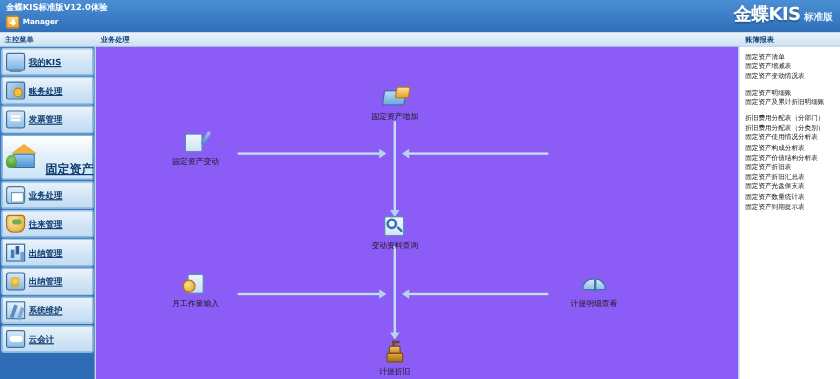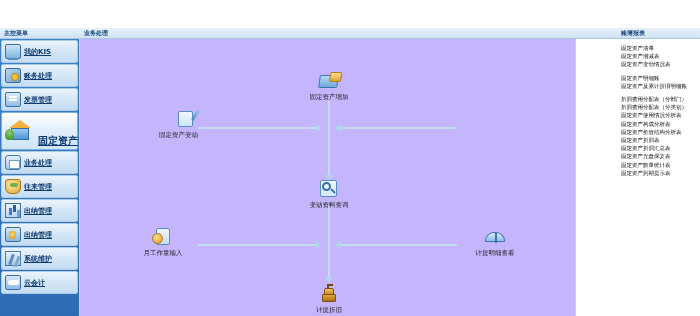--- a/index.html
+++ b/index.html
@@ -170,22 +170,22 @@
     background: linear-gradient(to bottom, #dceaf8, #8cbbe3);
     border: 1px solid #3f6f9c; border-radius: 2px;
   }
   .ic-cloud::after {
     content:""; position:absolute; left:2px; top:4px; width:11px; height:5px;
     background:#ffffff; border-radius: 4px;
   }
 
   
   .canvas {
-    position: absolute; left: 79px; top: 39px; width: 497px; height: 277px;
-    background: #c4b5fd; border-left: 1px solid #bcd7ec; border-right: 1px solid #bcd7ec;
+    position: absolute; left: 79px; top: 39px; width: 537px; height: 277px;
+    background: #8b5cf6; border-left: 1px solid #bcd7ec; border-right: 1px solid #bcd7ec;
   }
   .node {
     position: absolute; display: flex; flex-direction: column;
     align-items: center; gap: 2px; cursor: pointer; width: 70px;
   }
   .node-label {
     font-size: 6.5px; color: #1a1a1a; white-space: nowrap; text-align: center;
   }
   .node-ic { width: 22px; height: 20px; position: relative; }
 
@@ -283,20 +283,31 @@
     font-size: 5.5px; color: #111111; line-height: 8.2px;
     white-space: nowrap; cursor: pointer;
   }
   .rp-gap { height: 5px; }
 </style>
 </head>
 <body>
 
 <div id="app">
 
+  <div class="titlebar">
+    <div class="title-text">金蝶KIS标准版V12.0体验</div>
+    <div class="manager-row">
+      <span class="plus-icon"></span>
+      <span class="manager-text">Manager</span>
+    </div>
+    <div class="brand">
+      <span class="brand-main">金蝶KIS</span>
+      <span class="brand-sub">标准版</span>
+    </div>
+  </div>
 
   <div class="colheader">
     <div class="ch-label ch-left">主控菜单</div>
     <div class="ch-label ch-mid">业务处理</div>
     <div class="ch-label ch-right">账簿报表</div>
   </div>
 
   <div class="sidebar">
 
     <div class="side-item">
@@ -375,21 +386,21 @@
     <div class="hline" style="left:260px; top:205px; width:117px;"></div>
     <div class="arrowhead ah-left" style="left:255px; top:202px;"></div>
 
     <div class="node" style="left:214px; top:32px;">
       <span class="node-ic">
         <span class="ic-add"></span>
       </span>
       <span class="node-label">固定资产增加</span>
     </div>
 
-    <div class="node" style="left:48px; top:70px;align-items:flex-end;">
+    <div class="node" style="left:48px; top:70px;">
       <span class="node-ic">
         <span class="ic-edit-doc"></span>
           <span class="ic-edit-pen"></span>
       </span>
       <span class="node-label">固定资产变动</span>
     </div>
 
 
     <div class="node" style="left:214px; top:140px;">
       <span class="node-ic">

